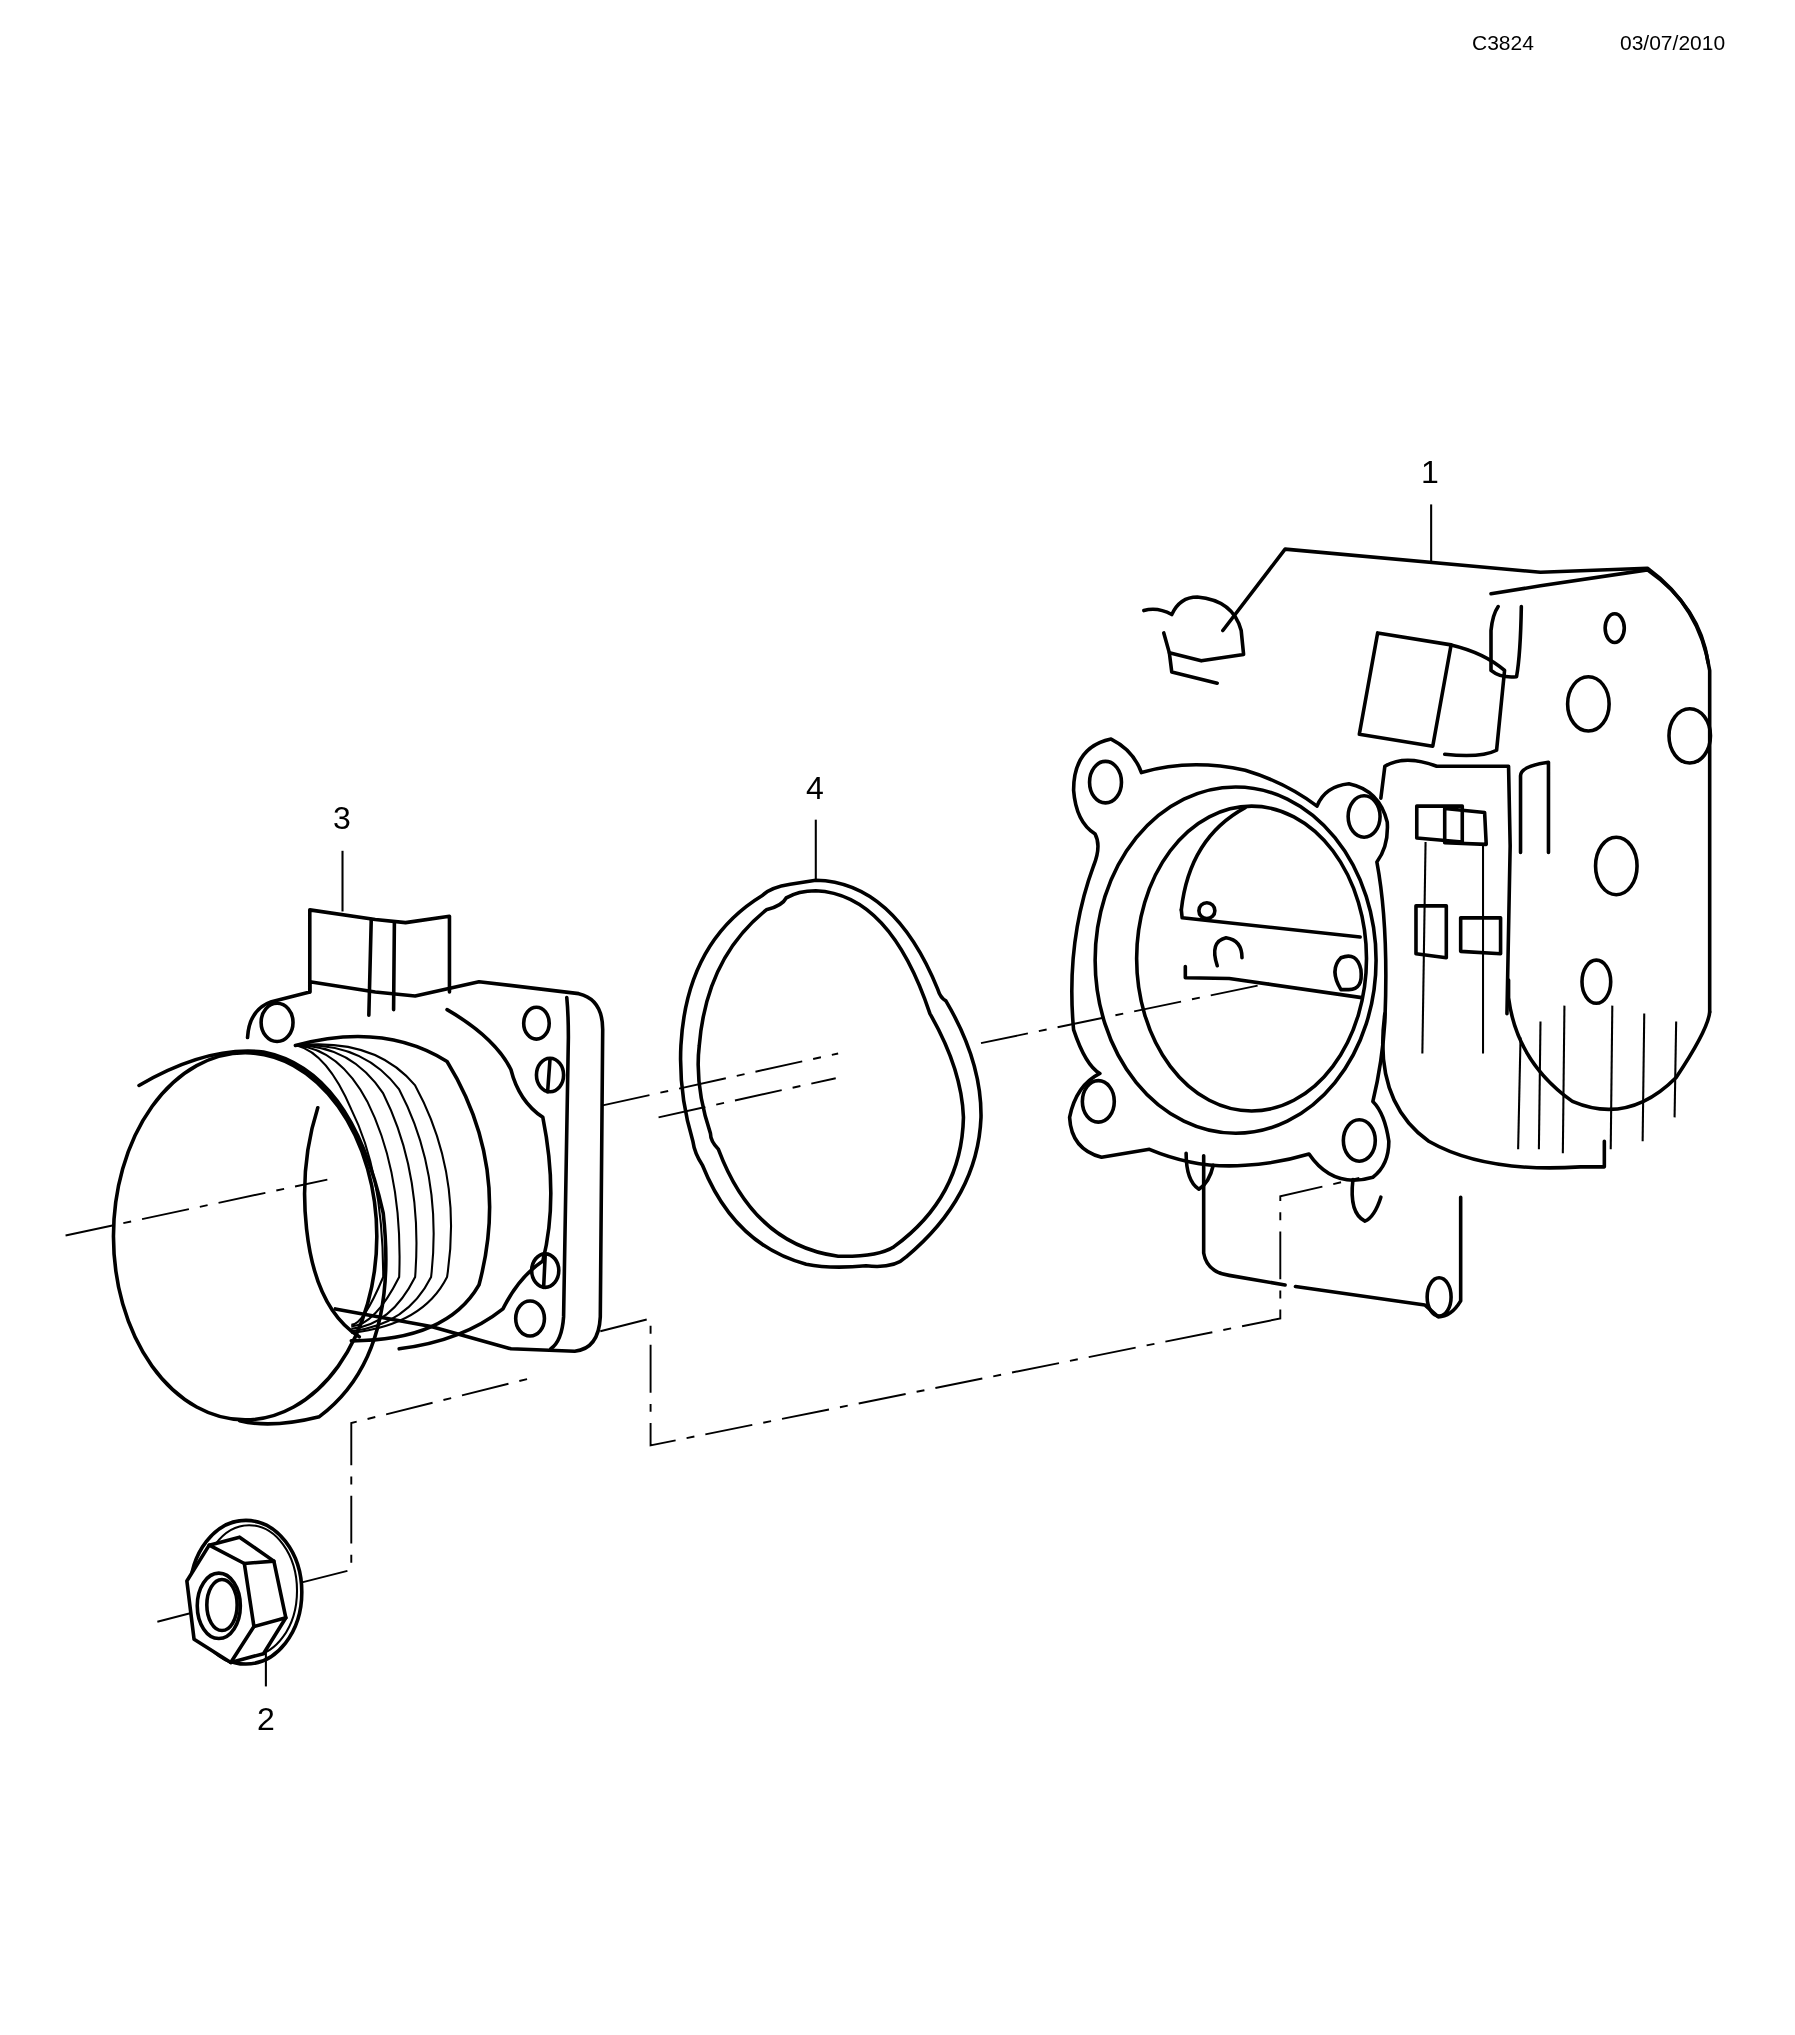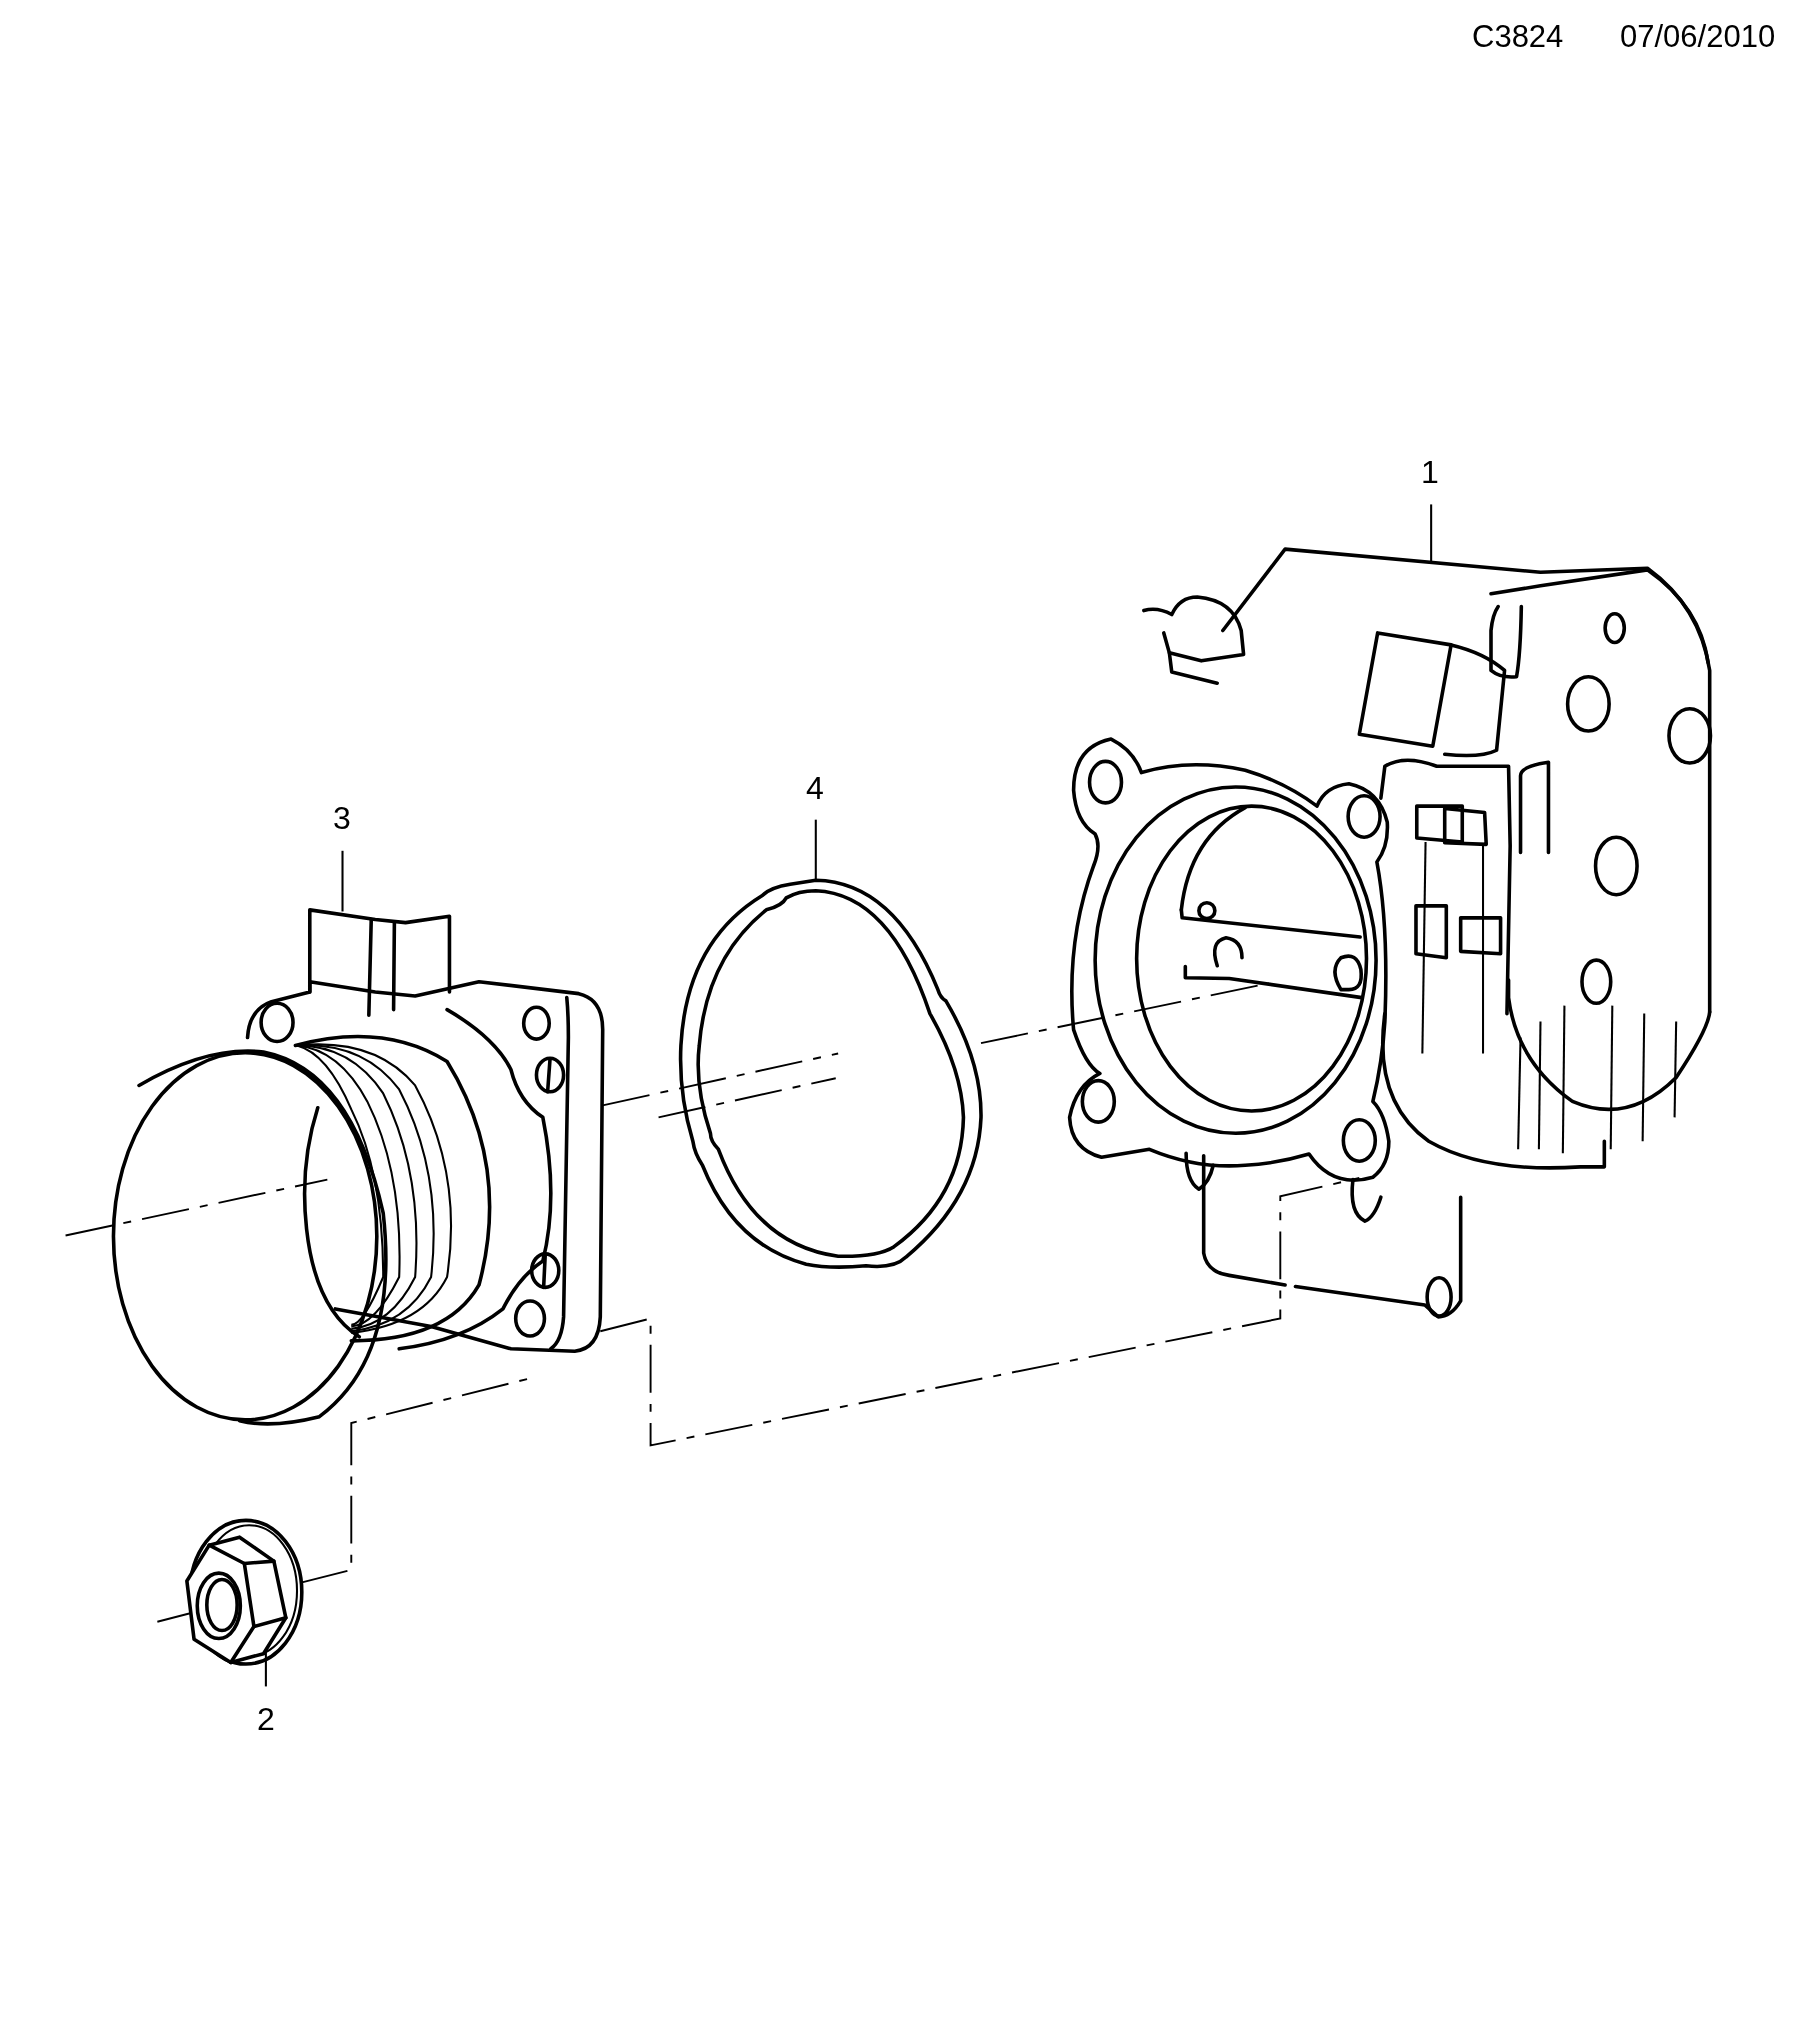--- a/index.html
+++ b/index.html
@@ -1,32 +1,32 @@
 <!DOCTYPE html>
 <html style="font-size:12.8px"><head>
 <meta charset="utf-8">
 <style>
   html, body { margin: 0; padding: 0; background: #ffffff; }
   body { width: 1796px; height: 2036px; position: relative; overflow: hidden;
          font-family: "Liberation Sans", sans-serif; color: #000; }
-  .header-text { position: absolute; top: 21px; font-size: 31px; line-height: 32px; }
+  .header-text { position: absolute; top: 27px; font-size: 21px; line-height: 32px; }
   #drawing-code { left: 1472px; }
   #drawing-date { left: 1620px; }
   .callout { position: absolute; font-size: 32px; line-height: 32px; width: 32px; text-align: center; }
   svg.drawing { position: absolute; left: 0; top: 0; }
   .ln { fill: none; stroke: #000; stroke-width: 4.5; stroke-linejoin: round; stroke-linecap: round; }
   .th { fill: none; stroke: #000; stroke-width: 2.6; }
   .leader { fill: none; stroke: #000; stroke-width: 2.6; }
   .axis { fill: none; stroke: #000; stroke-width: 2.4; stroke-dasharray: 60 14 10 14; }
 </style>
 </head>
 <body>
 
 <div id="drawing-code" class="header-text">C3824</div>
-<div id="drawing-date" class="header-text">07/06/2010</div>
+<div id="drawing-date" class="header-text">03/07/2010</div>
 
 <div class="callout" style="left:1414px;top:456px;">1</div>
 <div class="callout" style="left:250px;top:1703px;">2</div>
 <div class="callout" style="left:326px;top:802px;">3</div>
 <div class="callout" style="left:799px;top:772px;">4</div>
 
 <svg class="drawing" width="1796" height="2036" viewBox="0 0 2250 2551">
 
   <g>
     <line class="leader" x1="1793" y1="632" x2="1793" y2="704"></line>

